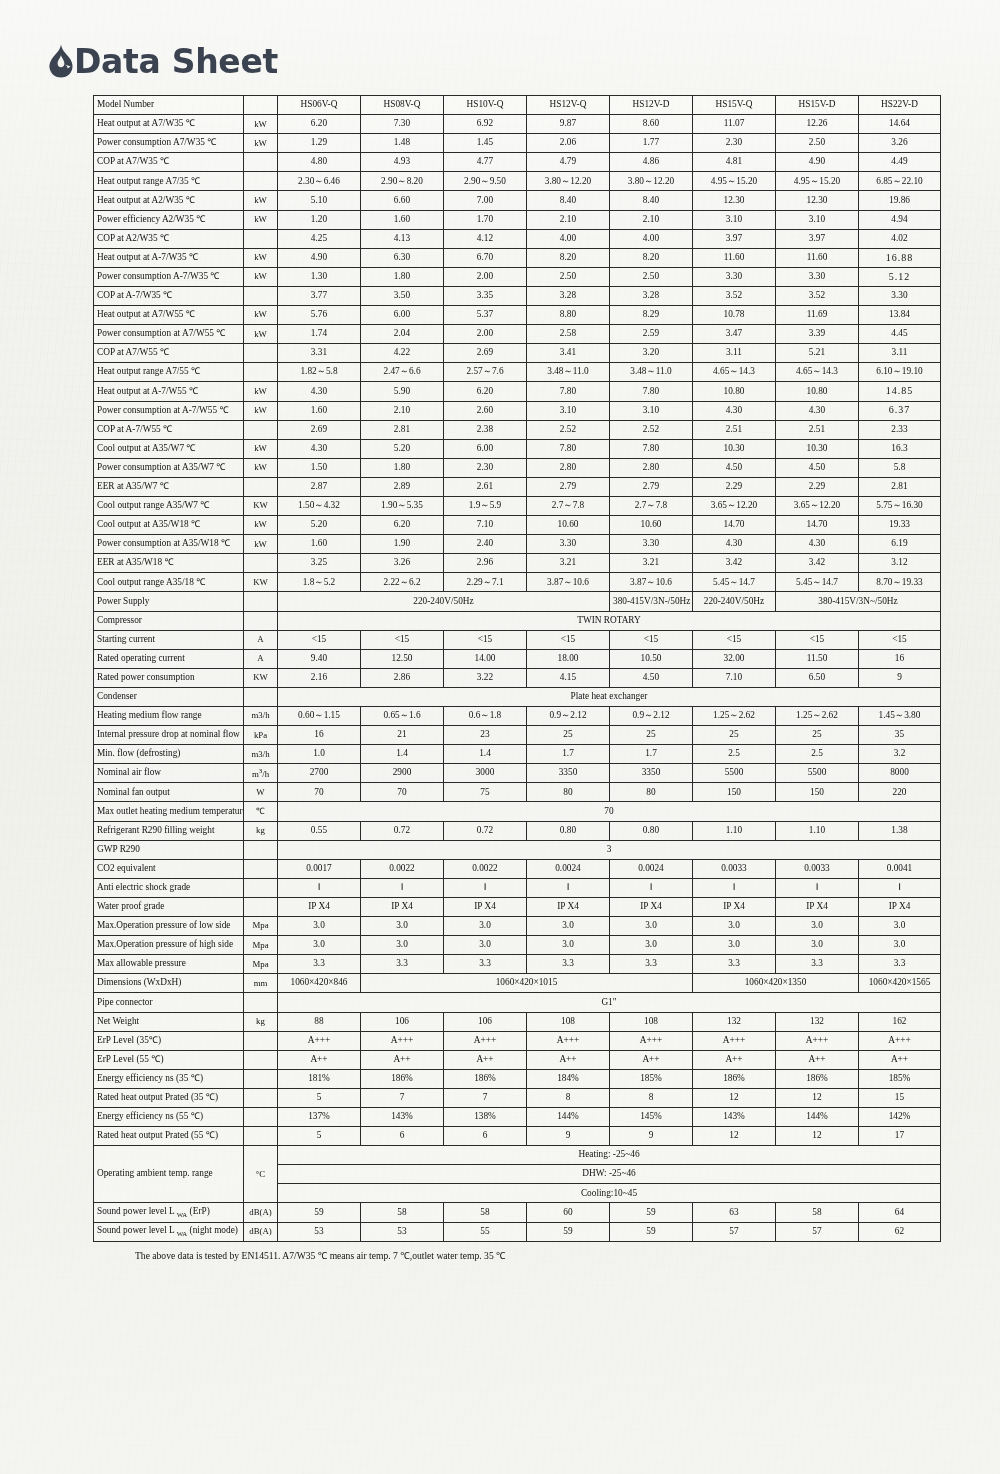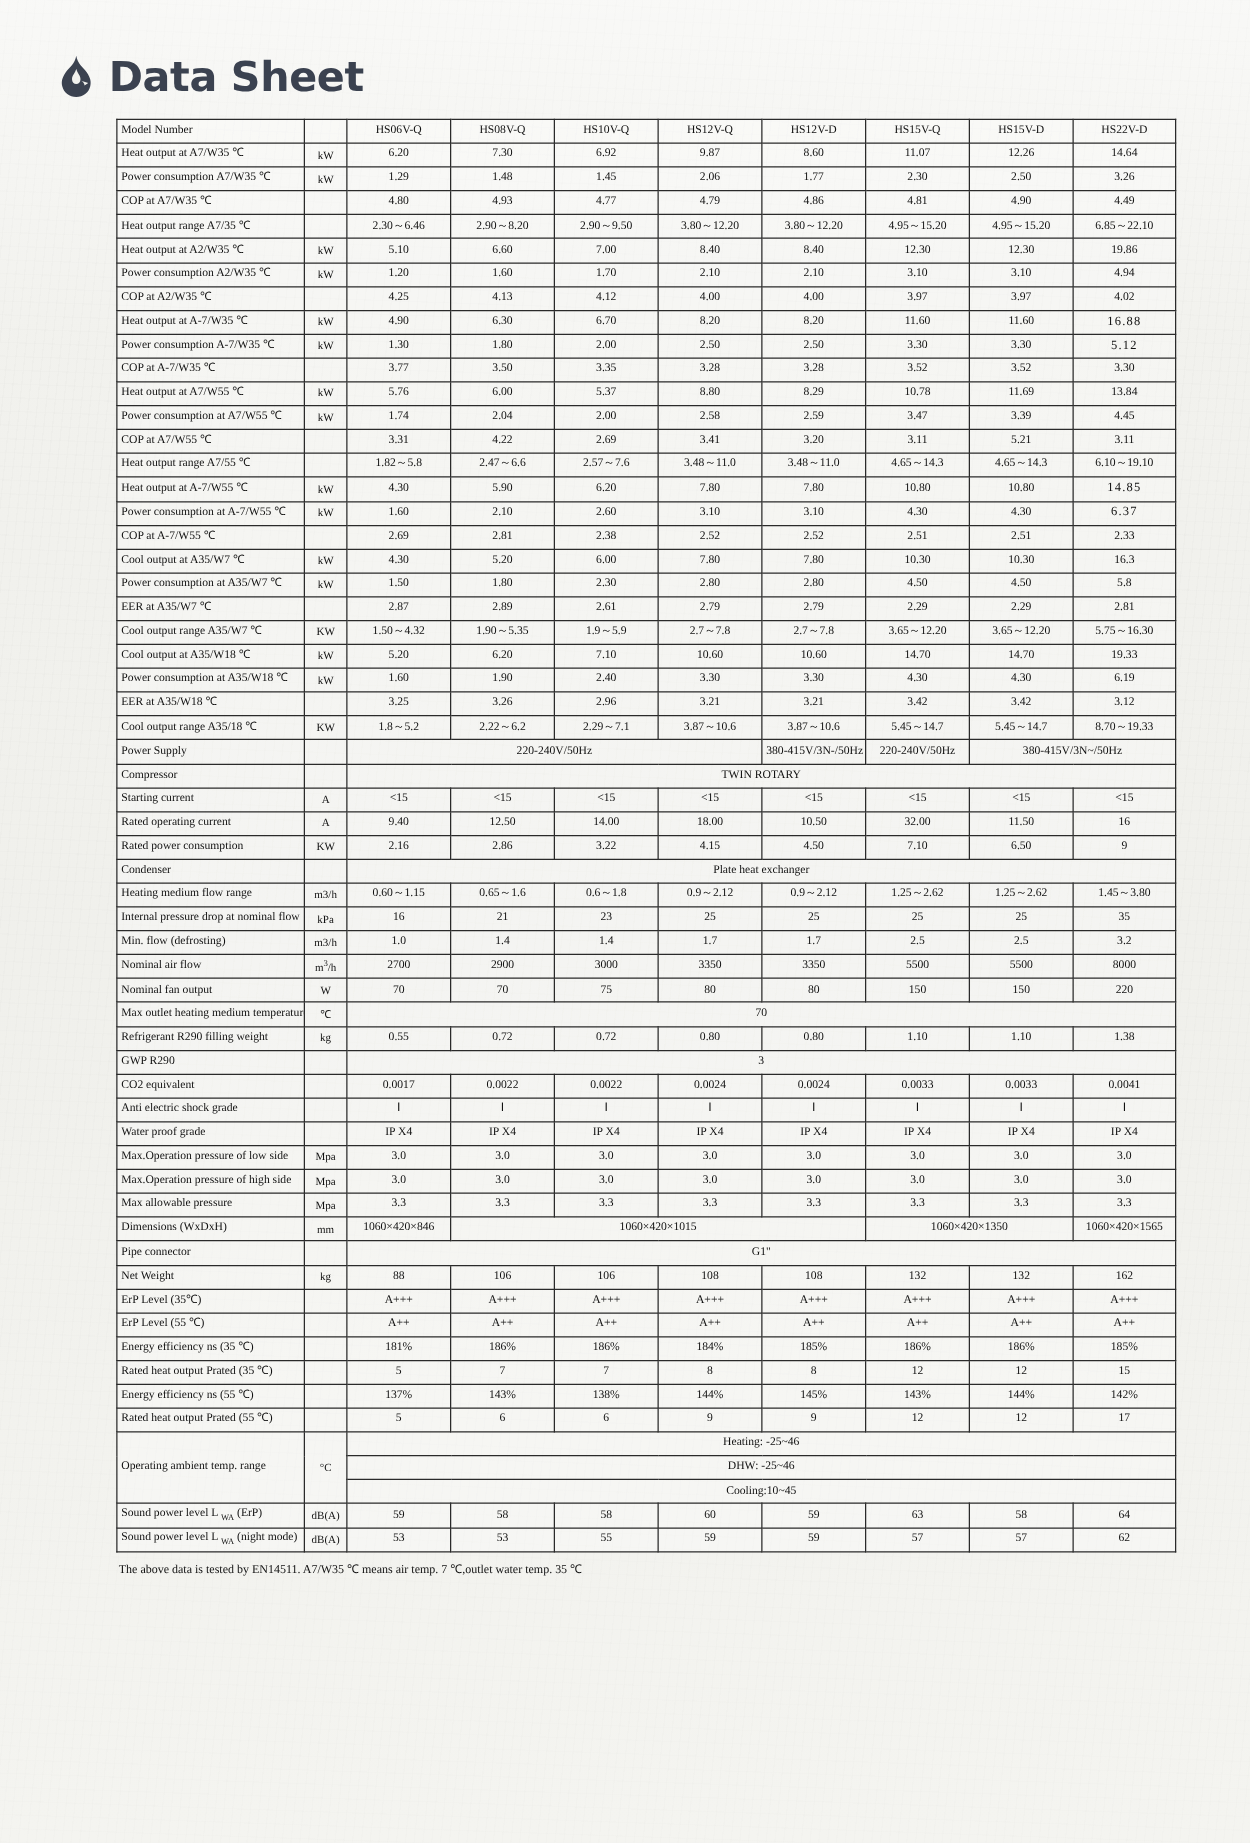--- a/index.html
+++ b/index.html
@@ -17,21 +17,21 @@
       linear-gradient(180deg, rgba(255,255,255,0.55) 0%, rgba(244,244,240,0.2) 18%, rgba(238,238,233,0.35) 52%, rgba(247,247,243,0.5) 100%),
       repeating-linear-gradient(96deg, rgba(0,0,0,0.014) 0px, rgba(0,0,0,0.014) 1px, rgba(255,255,255,0) 1px, rgba(255,255,255,0) 7px),
       repeating-linear-gradient(182deg, rgba(0,0,0,0.010) 0px, rgba(0,0,0,0.010) 1px, rgba(255,255,255,0) 1px, rgba(255,255,255,0) 11px),
       #f1f1ed;
     pointer-events:none;
   }
   .content{position:relative;z-index:2;}
 
   
   .brandbar{
-    display:flex;align-items:center;gap:13px;
+    display:flex;align-items:center;
     padding:44px 0 0 48px;
   }
   .flame-icon{
     width:26px;height:34px;display:block;flex:none;
   }
   .brand-title{
     font-family:"DejaVu Sans", sans-serif;
     font-size:33px;font-weight:700;letter-spacing:-0.3px;
     color:#3b4250;
     line-height:1;
@@ -72,20 +72,21 @@
     font-family:"Liberation Serif", serif;
     letter-spacing:1px;
   }
   .sup{ font-size:7px; vertical-align:super; }
   .sub{ font-size:6.8px; vertical-align:sub; }
 
   .footnotes{
     padding:5px 0 0 95px;
     font-size:9.6px;
     line-height:1.9;
+    margin-left:40px;
   }
   .footnotes div{ white-space:nowrap; }
 </style>
 </head>
 <body>
 
 <div class="paper-texture"></div>
 
 <div class="content">
 
@@ -180,21 +181,21 @@
             <td class="val">5.10</td>
             <td class="val">6.60</td>
             <td class="val">7.00</td>
             <td class="val">8.40</td>
             <td class="val">8.40</td>
             <td class="val">12.30</td>
             <td class="val">12.30</td>
             <td class="val">19.86</td>
           </tr>
           <tr>
-            <td class="lbl">Power consumption A2/W35  ℃</td>
+            <td class="lbl">Power efficiency A2/W35  ℃</td>
             <td class="unit">kW</td>
             <td class="val">1.20</td>
             <td class="val">1.60</td>
             <td class="val">1.70</td>
             <td class="val">2.10</td>
             <td class="val">2.10</td>
             <td class="val">3.10</td>
             <td class="val">3.10</td>
             <td class="val">4.94</td>
           </tr>

